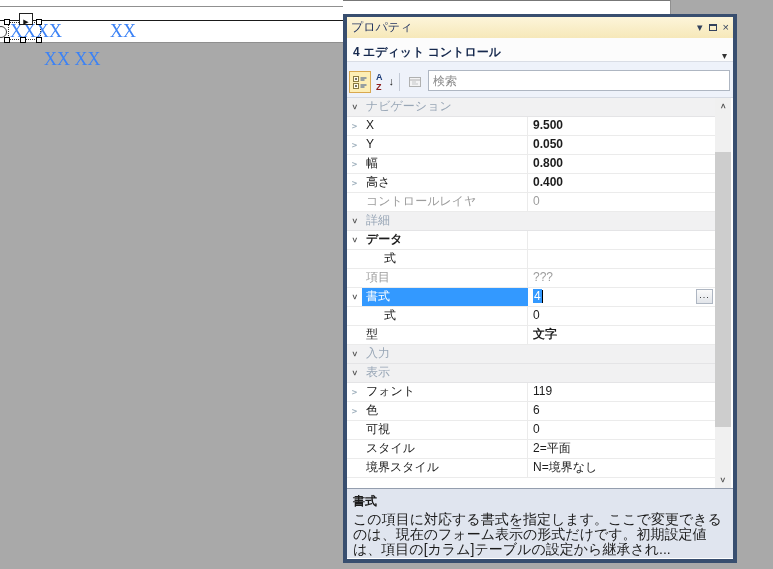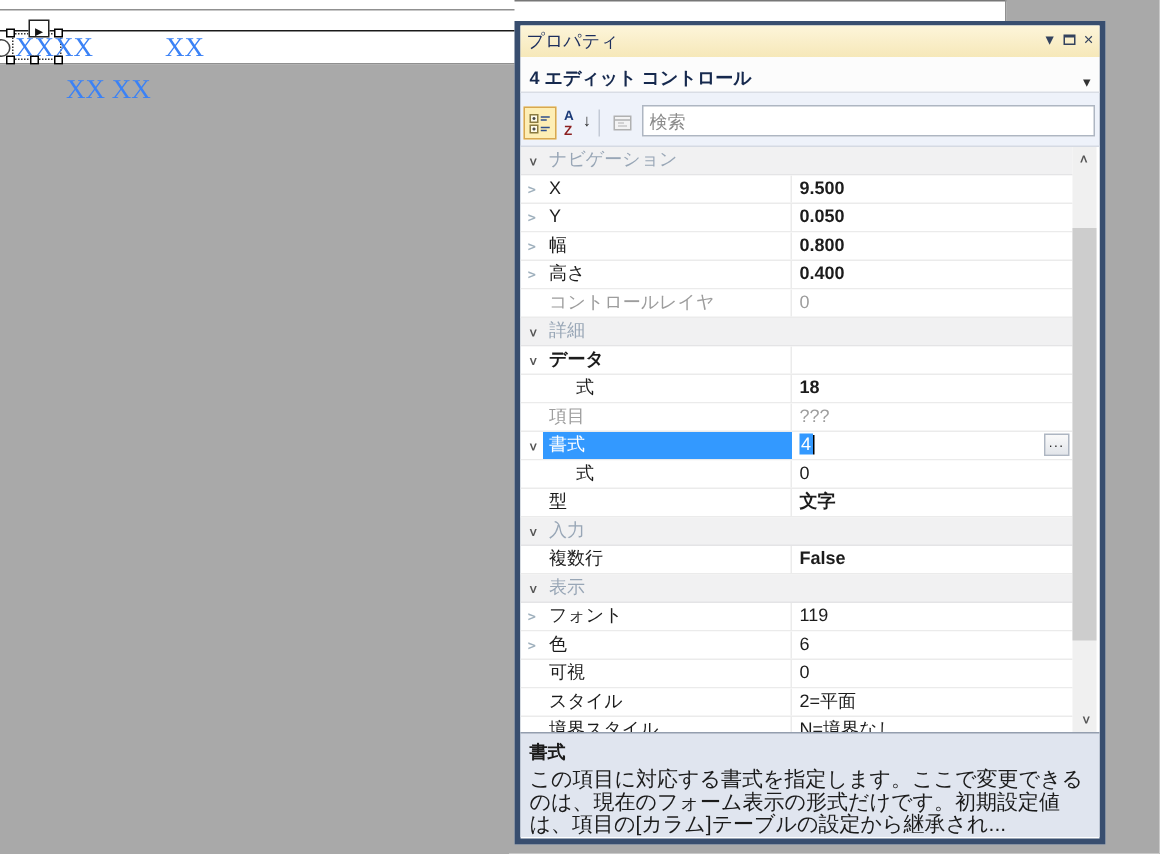--- a/index.html
+++ b/index.html
@@ -188,21 +188,20 @@
             <span class="ncell">詳細</span>
           </div>
           <div class="row">
             <span class="gutter"><span class="chev open">&gt;</span></span>
             <span class="ncell b">データ</span>
             <span class="vcell"><span class="vtext"></span></span>
           </div>
           <div class="row">
             <span class="gutter"></span>
             <span class="ncell ind">式</span>
-            <span class="vcell"><span class="vtext b">18</span></span>
           </div>
           <div class="row">
             <span class="gutter"></span>
             <span class="ncell dis">項目</span>
             <span class="vcell"><span class="vtext dis">???</span></span>
           </div>
           <div class="row sel">
             <span class="gutter"><span class="chev open">&gt;</span></span>
             <span class="ncell">書式</span>
             <span class="vcell"><span class="edit"><span class="seltext">4</span><span class="caret"></span></span><span class="browse">...</span></span>
@@ -213,25 +212,20 @@
             <span class="vcell"><span class="vtext">0</span></span>
           </div>
           <div class="row">
             <span class="gutter"></span>
             <span class="ncell">型</span>
             <span class="vcell"><span class="vtext b">文字</span></span>
           </div>
           <div class="row cat">
             <span class="gutter"><span class="chev open">&gt;</span></span>
             <span class="ncell">入力</span>
-          </div>
-          <div class="row">
-            <span class="gutter"></span>
-            <span class="ncell">複数行</span>
-            <span class="vcell"><span class="vtext b">False</span></span>
           </div>
           <div class="row cat">
             <span class="gutter"><span class="chev open">&gt;</span></span>
             <span class="ncell">表示</span>
           </div>
           <div class="row">
             <span class="gutter"><span class="chev">&gt;</span></span>
             <span class="ncell">フォント</span>
             <span class="vcell"><span class="vtext">119</span></span>
           </div>

